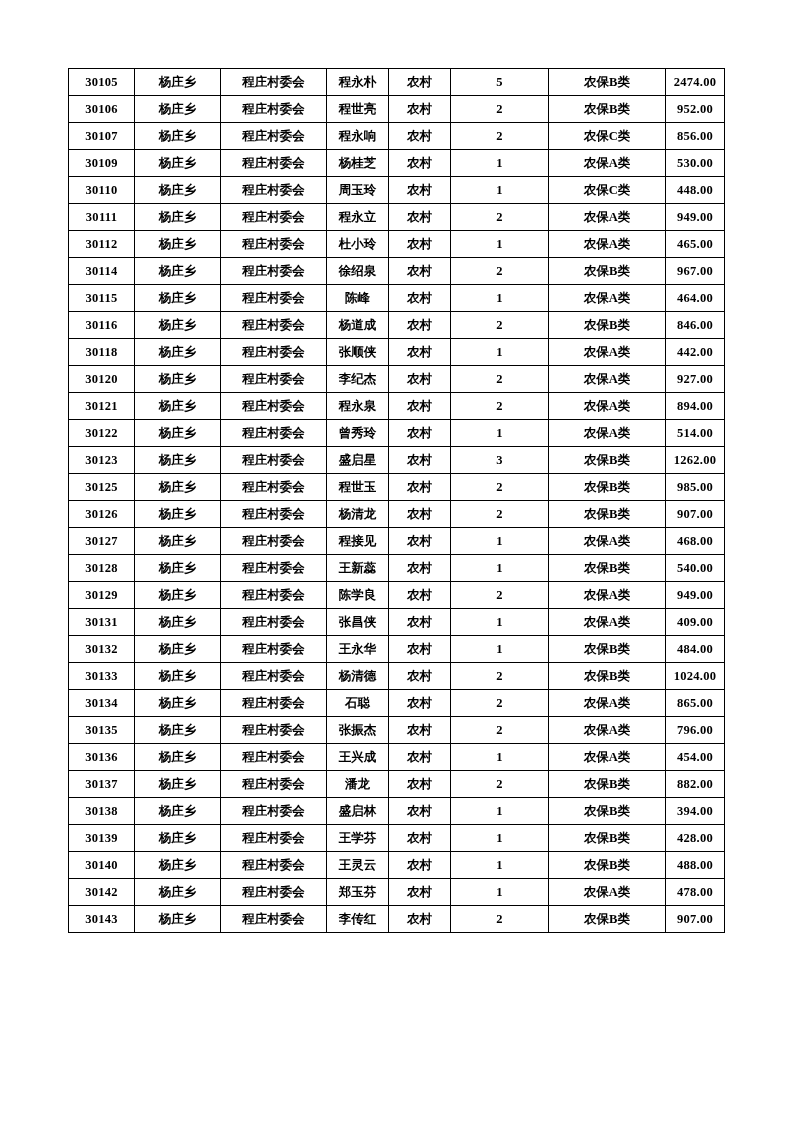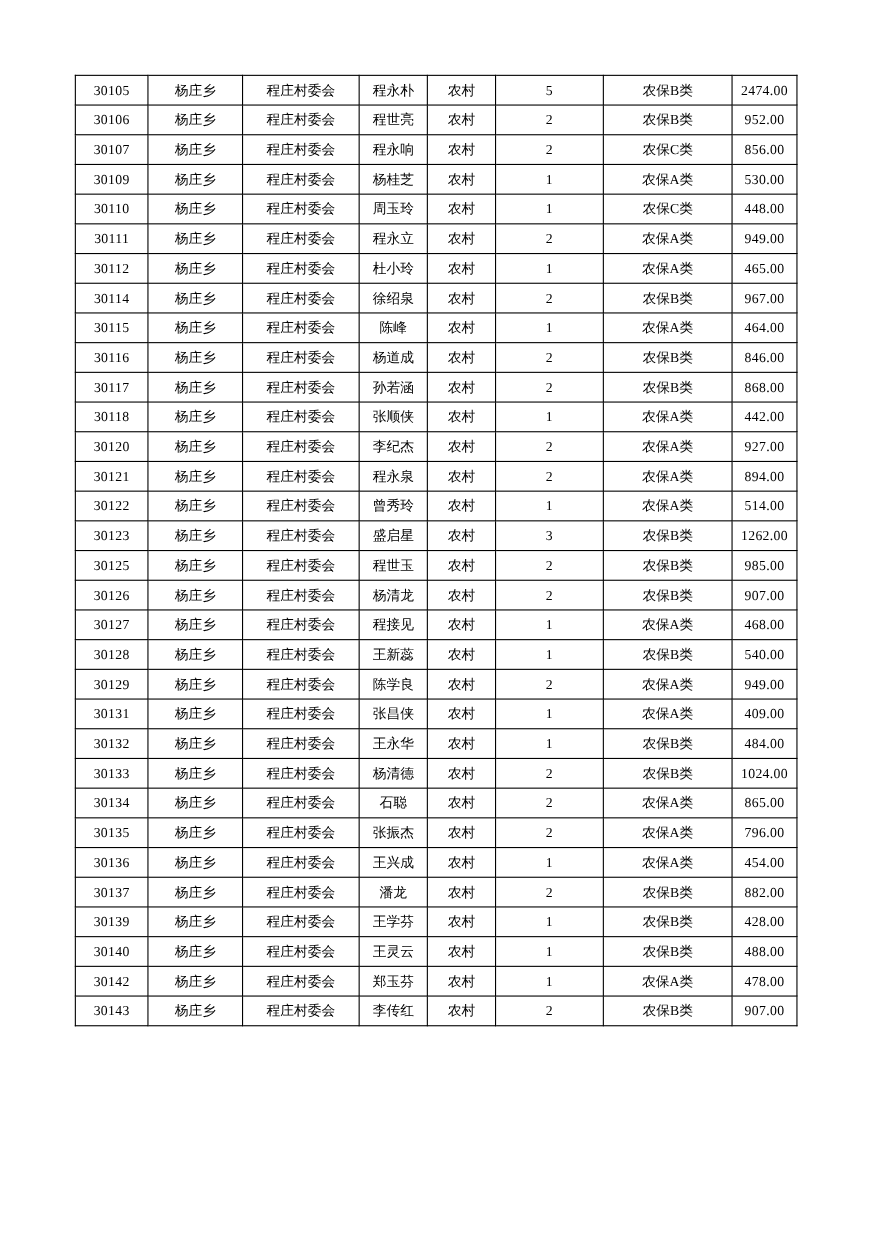--- a/index.html
+++ b/index.html
@@ -12,20 +12,21 @@
     height: 1122px;
     font-family: "Liberation Serif", "DejaVu Serif", serif;
     color: #000000;
   }
   .page {
     position: relative;
     width: 793px;
     height: 1122px;
     box-sizing: border-box;
     padding: 68px 68px 0 68px;
+    font-weight: bold;
   }
   table.data-table {
     border-collapse: collapse;
     width: 657px;
     table-layout: fixed;
   }
   table.data-table td {
     border: 1px solid #000000;
     height: 26px;
     line-height: 26px;
@@ -158,30 +159,20 @@
           <td class="num-code">30116</td>
           <td class="cn">杨庄乡</td>
           <td class="cn">程庄村委会</td>
           <td class="cn">杨道成</td>
           <td class="cn">农村</td>
           <td class="num-code">2</td>
           <td class="cn">农保B类</td>
           <td class="amount">846.00</td>
         </tr>
         <tr>
-          <td class="num-code">30117</td>
-          <td class="cn">杨庄乡</td>
-          <td class="cn">程庄村委会</td>
-          <td class="cn">孙若涵</td>
-          <td class="cn">农村</td>
-          <td class="num-code">2</td>
-          <td class="cn">农保B类</td>
-          <td class="amount">868.00</td>
-        </tr>
-        <tr>
           <td class="num-code">30118</td>
           <td class="cn">杨庄乡</td>
           <td class="cn">程庄村委会</td>
           <td class="cn">张顺侠</td>
           <td class="cn">农村</td>
           <td class="num-code">1</td>
           <td class="cn">农保A类</td>
           <td class="amount">442.00</td>
         </tr>
         <tr>
@@ -336,20 +327,30 @@
         </tr>
         <tr>
           <td class="num-code">30137</td>
           <td class="cn">杨庄乡</td>
           <td class="cn">程庄村委会</td>
           <td class="cn">潘龙</td>
           <td class="cn">农村</td>
           <td class="num-code">2</td>
           <td class="cn">农保B类</td>
           <td class="amount">882.00</td>
+        </tr>
+        <tr>
+          <td class="num-code">30138</td>
+          <td class="cn">杨庄乡</td>
+          <td class="cn">程庄村委会</td>
+          <td class="cn">盛启林</td>
+          <td class="cn">农村</td>
+          <td class="num-code">1</td>
+          <td class="cn">农保B类</td>
+          <td class="amount">394.00</td>
         </tr>
         <tr>
           <td class="num-code">30139</td>
           <td class="cn">杨庄乡</td>
           <td class="cn">程庄村委会</td>
           <td class="cn">王学芬</td>
           <td class="cn">农村</td>
           <td class="num-code">1</td>
           <td class="cn">农保B类</td>
           <td class="amount">428.00</td>

